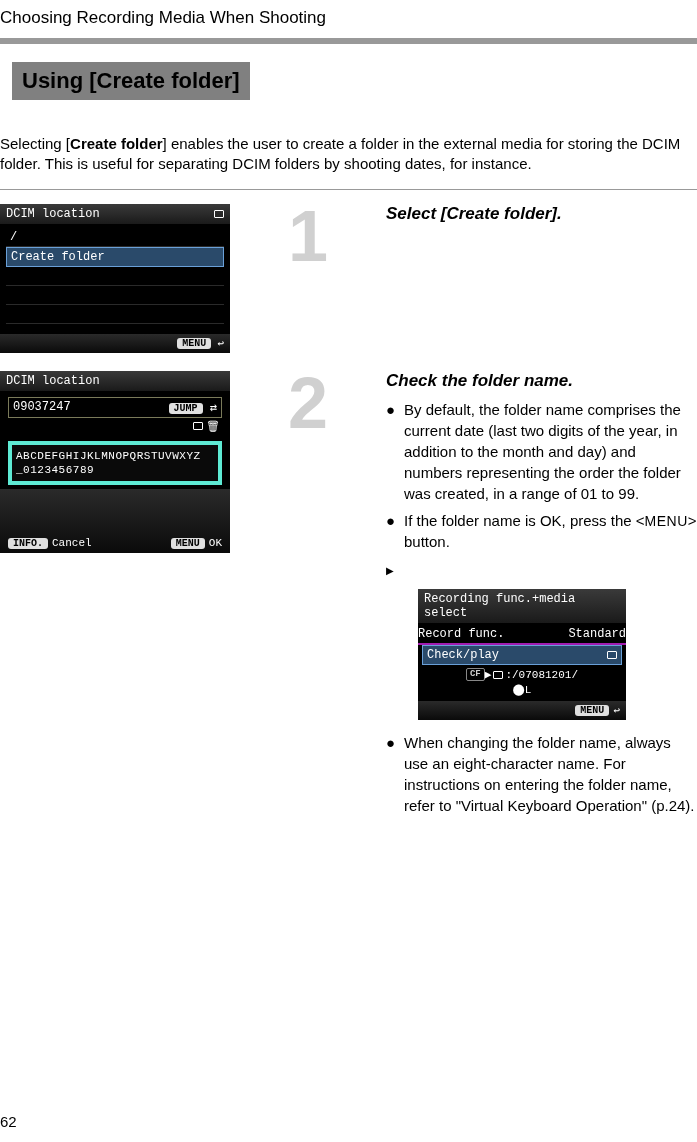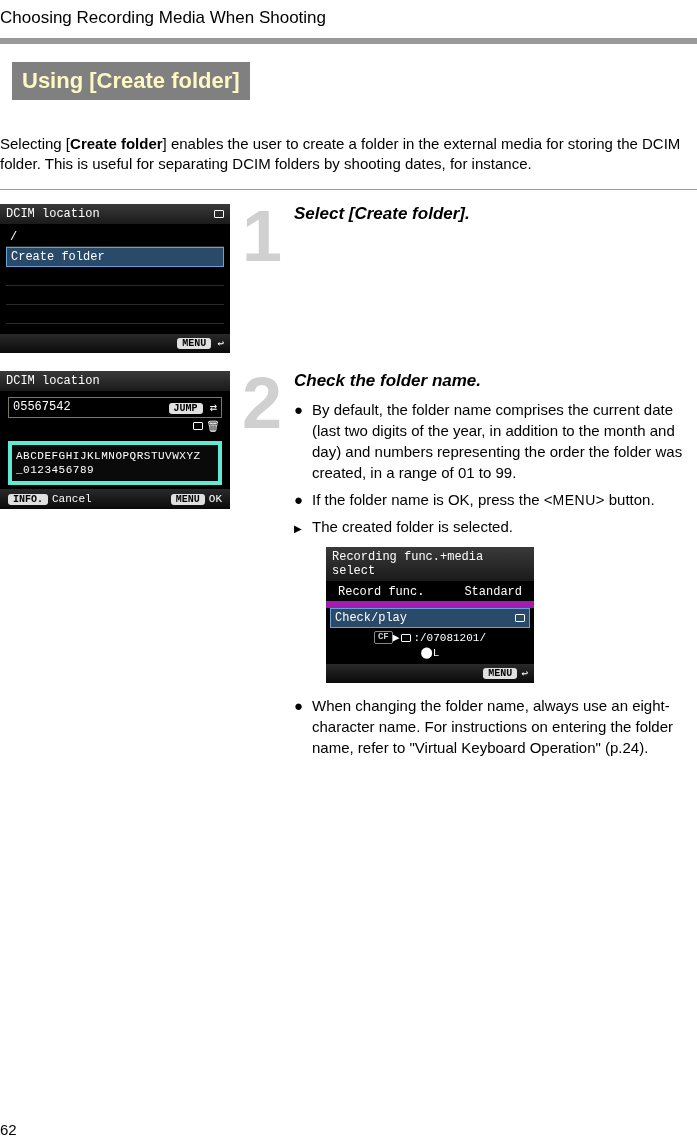--- a/index.html
+++ b/index.html
@@ -23,21 +23,21 @@
     }
     .header-divider {
       height: 6px;
       background: #999;
       margin-top: 4px;
       margin-bottom: 18px;
     }
     .section-heading {
       display: inline-block;
       background: #808080;
-      color: #fef9c3;
+      color: #000000;
       font-size: 22px;
       font-weight: bold;
       padding: 6px 10px;
       margin-left: 12px;
     }
     .section-intro {
       font-size: 15px;
       line-height: 1.35;
       padding: 6px 0 6px 0;
       margin-top: 28px;
@@ -47,20 +47,21 @@
     }
     .hr-thin {
       border: none;
       border-top: 1px solid #999;
       margin: 8px 0 14px 0;
     }
     .step-row {
       display: flex;
       align-items: flex-start;
       margin-bottom: 18px;
+      gap: 46px;
     }
     .screenshot {
       width: 230px;
       flex-shrink: 0;
       margin-right: 12px;
     }
     .shot {
       width: 230px;
       background: #000;
       color: #fff;
@@ -156,20 +157,21 @@
       justify-content: space-between;
       align-items: center;
       background: linear-gradient(#2a2a2a, #0a0a0a);
       padding: 4px 8px;
       font-size: 11px;
     }
     .shot2 .footer2 .seg {
       display: inline-flex;
       align-items: center;
       gap: 4px;
+      margin-top: 44px;
     }
     .big-number {
       font-size: 72px;
       font-weight: bold;
       color: #d0d0d0;
       line-height: 0.9;
       width: 56px;
       text-align: center;
       flex-shrink: 0;
       margin-left: -8px;
@@ -217,22 +219,22 @@
       background: linear-gradient(#3a3a3a, #1a1a1a);
       padding: 3px 6px;
       font-size: 12px;
     }
     .shot3 .s3-body {
       padding: 2px 0;
     }
     .shot3 .s3-row {
       display: flex;
       justify-content: space-between;
-      padding: 2px 12px;
-      border-bottom: 7px solid #a21caf;
+      padding: 2px 0;
+      border-bottom: 2px solid #a21caf;
     }
     .shot3 .s3-row.highlight {
       background: #2a4a6a;
       border: 1px solid #6aa0d8;
       margin: 0 4px;
       padding: 2px 4px;
     }
     .shot3 .s3-bottom {
       padding: 2px 8px;
       font-size: 11px;
@@ -266,21 +268,21 @@
       padding: 0 3px;
       font-size: 9px;
       font-weight: bold;
       color: #ccc;
     }
     .trash-icon, .jump-icon, .return-icon {
       font-size: 11px;
     }
     .page-number {
       position: absolute;
-      bottom: 4px;
+      bottom: 12px;
       left: 0;
       font-size: 15px;
     }
   </style>
 </head>
 <body>
 
 
 
 <div class="page-header">Choosing Recording Media When Shooting</div>
@@ -324,21 +326,21 @@
 </div>
 
 
 <div class="step-row">
   <div class="screenshot">
     <div class="shot2">
       <div class="shot-titlebar">
         <span>DCIM location</span>
       </div>
       <div class="name-field">
-        <span>05567542</span>
+        <span>09037247</span>
         <span><span class="pill">JUMP</span> ⇄</span>
       </div>
       <div class="name-icons">
         <span><span class="card-icon"></span> 🗑</span>
       </div>
       <div class="keyboard">
         <div>ABCDEFGHIJKLMNOPQRSTUVWXYZ</div>
         <div>_0123456789</div>
       </div>
       <div class="footer2">
@@ -362,21 +364,20 @@
         <span>By default, the folder name comprises the current date (last two digits of the year, in addition to the month and day) and numbers representing the order the folder was created, in a range of 01 to 99.</span>
       </div>
       <div class="item">
         <span class="bullet">●</span>
         <span>
           <span>If the folder name is OK, press the &lt;</span><span class="menu-label">MENU</span><span>&gt; button.</span>
         </span>
       </div>
       <div class="item">
         <span class="bullet triangle"></span>
-        <span>The created folder is selected.</span>
       </div>
     </div>
 
     <div class="shot3">
       <div class="s3-title">Recording func.+media select</div>
       <div class="s3-body">
         <div class="s3-row">
           <span>Record func.</span>
           <span>Standard</span>
         </div>

